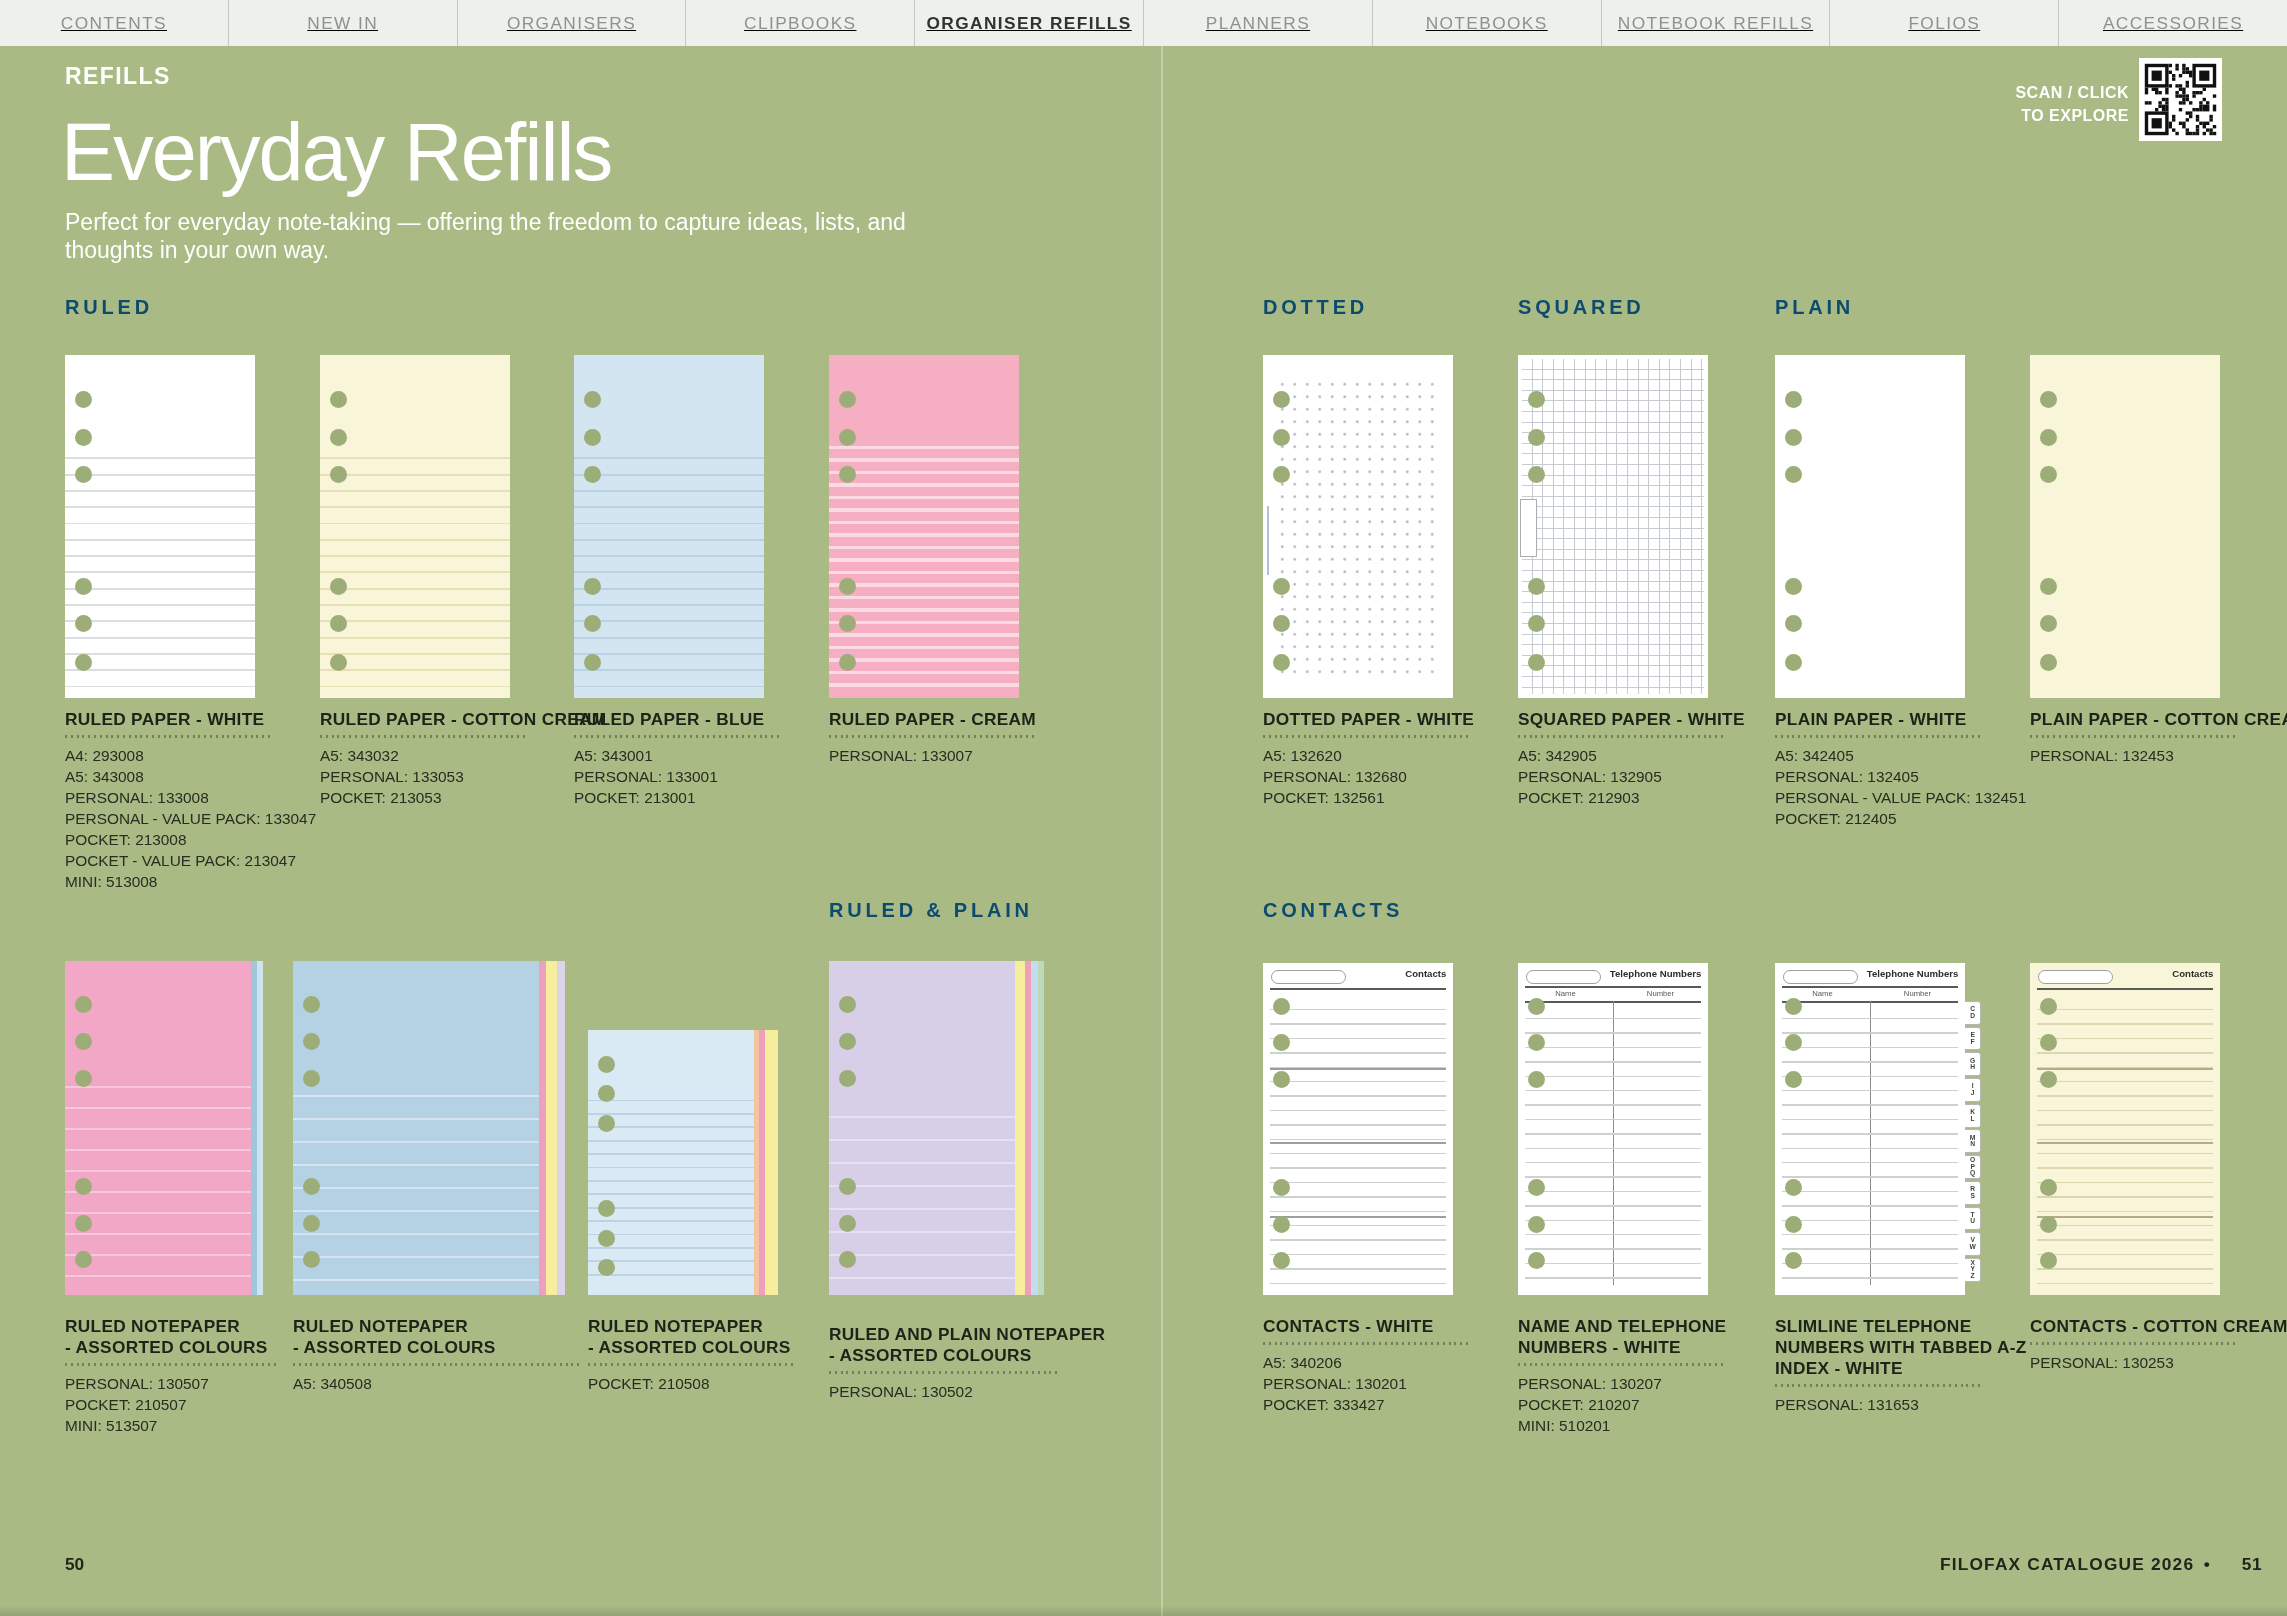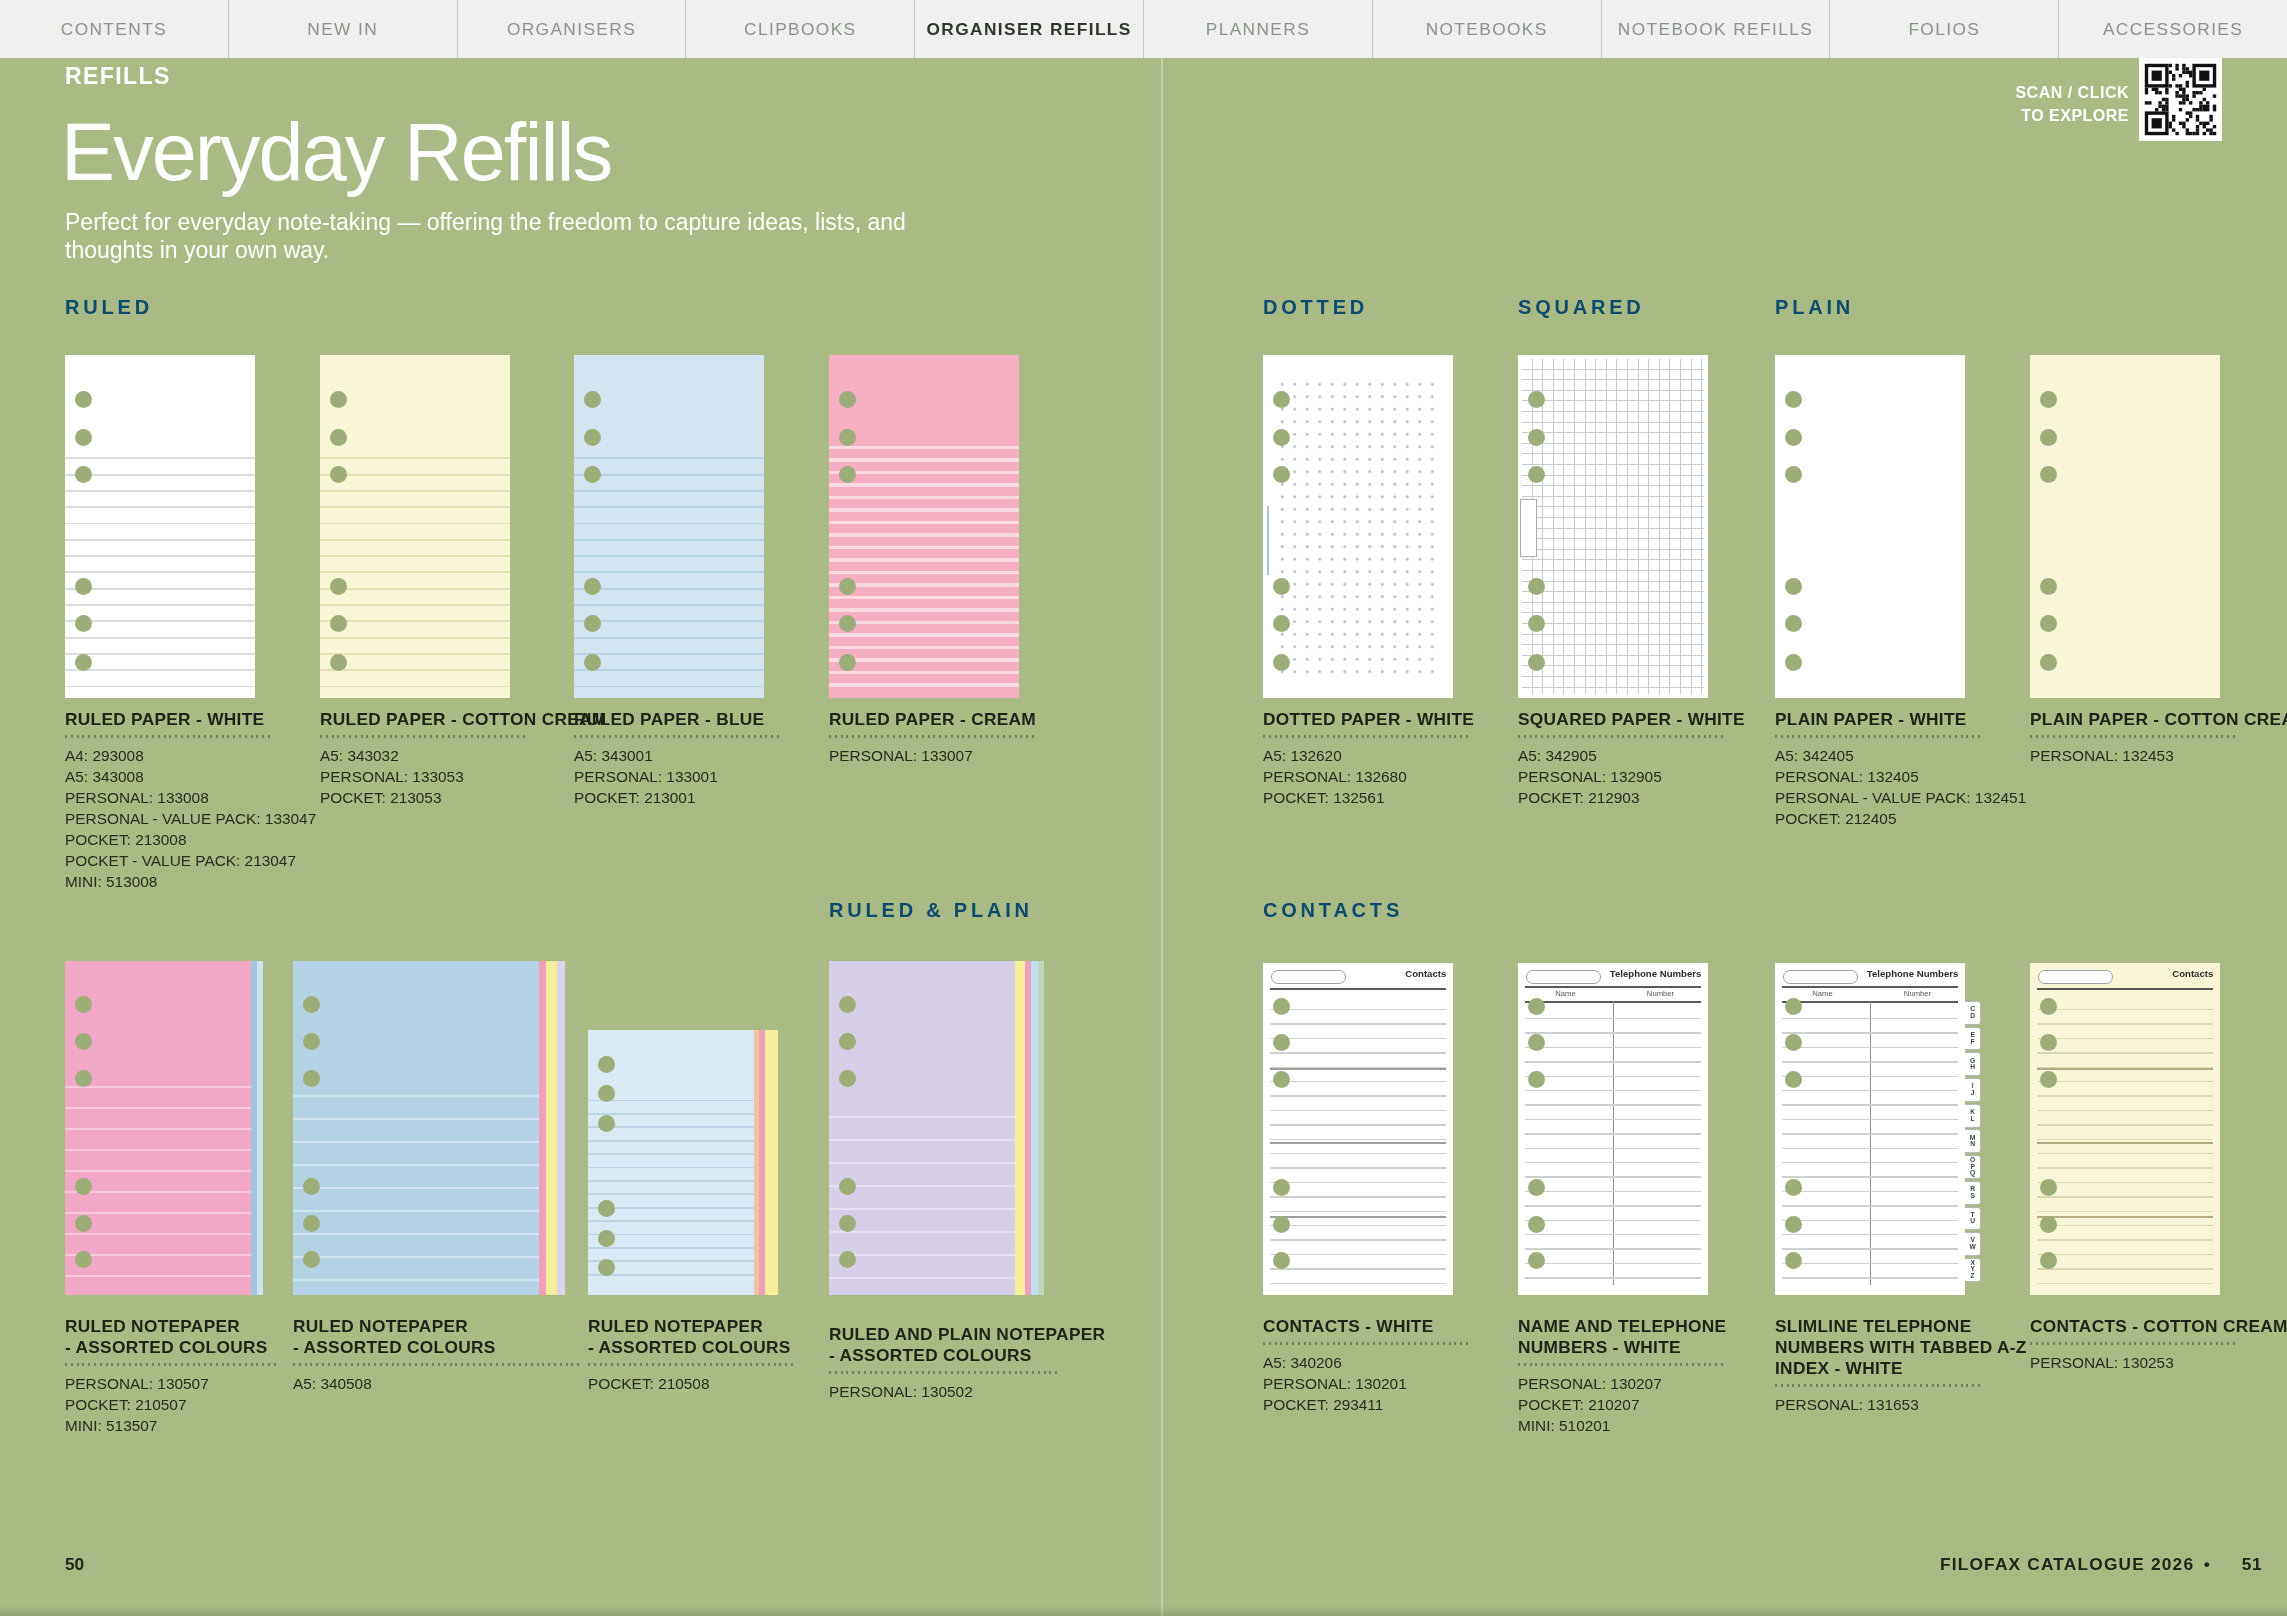--- a/index.html
+++ b/index.html
@@ -1,20 +1,20 @@
 <!DOCTYPE html>
 <html><head>
 <meta charset="utf-8">
 <style>
   html,body{margin:0;padding:0;background:#889a6a;}
   #stage{position:relative;width:2287px;height:1617px;background:#a9ba85;overflow:hidden;
          font-family:"Liberation Sans","DejaVu Sans",sans-serif;}
 
   
-  .nav{position:absolute;left:0;top:0;right:0;height:58px;background:#edf0ec;display:flex;z-index:5;}
+  .nav{position:absolute;left:0;top:0;right:0;height:46px;background:#edf0ec;display:flex;z-index:5;text-decoration:underline;}
   .nav-item{flex:1;display:flex;align-items:center;justify-content:center;font-size:17.3px;
             letter-spacing:1.4px;color:#8d928c;border-left:1px solid #c3c7c2;cursor:pointer;
             text-transform:uppercase;white-space:nowrap;}
   .nav-item:first-child{border-left:none;}
   .nav-item.active{color:#2f342d;font-weight:700;}
 
   
   .page-divider{position:absolute;left:1161px;top:46px;bottom:0;width:1.9px;
                 background:rgba(255,255,255,0.30);}
   .bottom-shade{position:absolute;left:0;right:0;bottom:0;height:11.5px;
@@ -488,21 +488,21 @@
           <div class="hole" style="top: 216px;"></div>
           <div class="hole" style="top: 253px;"></div>
           <div class="hole" style="top: 289px;"></div>
         </div>
         <div class="ptext" style="left: 1263px; top: 1316px;">
           <div class="ptitle-line">CONTACTS - WHITE</div>
           <div class="dotted-sep" style="width: 206px;"></div>
           <div class="codes">
             <div class="code-line">A5: 340206</div>
             <div class="code-line">PERSONAL: 130201</div>
-            <div class="code-line">POCKET: 293411</div>
+            <div class="code-line">POCKET: 333427</div>
           </div>
         </div>
       </div>
       <div>
         <div class="paper" style="left: 1518px; top: 963px; width: 190px; height: 332px; background: rgb(255, 255, 255);">
           <div class="c-pill"></div>
           <div class="c-title">Telephone Numbers</div>
           <div class="c-rule" style="top: 23px;"></div>
           <div class="c-colhead" style="left: 0px; width: 50%; top: 26px; text-align: center;">Name</div>
           <div class="c-colhead" style="right: 0px; width: 50%; top: 26px; text-align: center;">Number</div>

